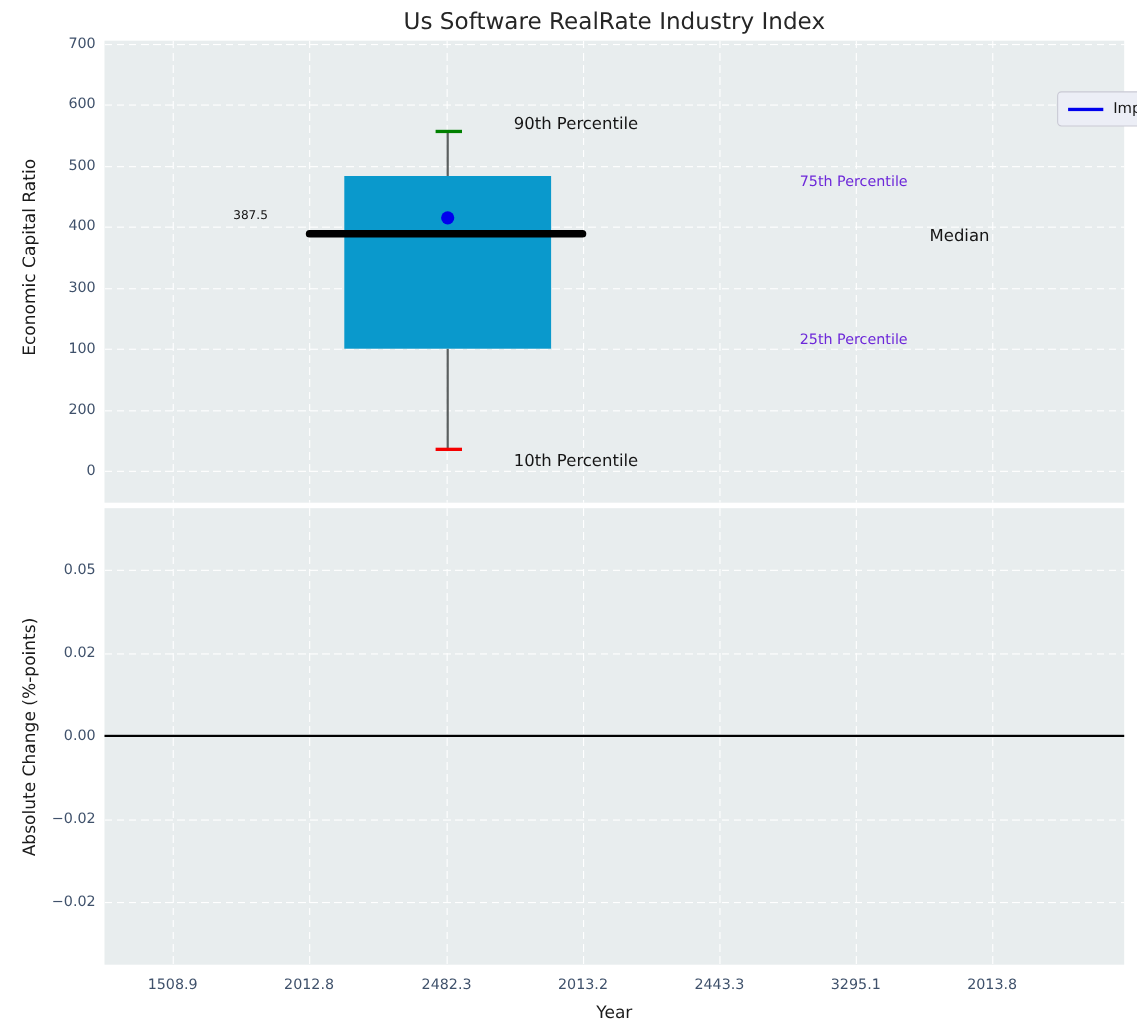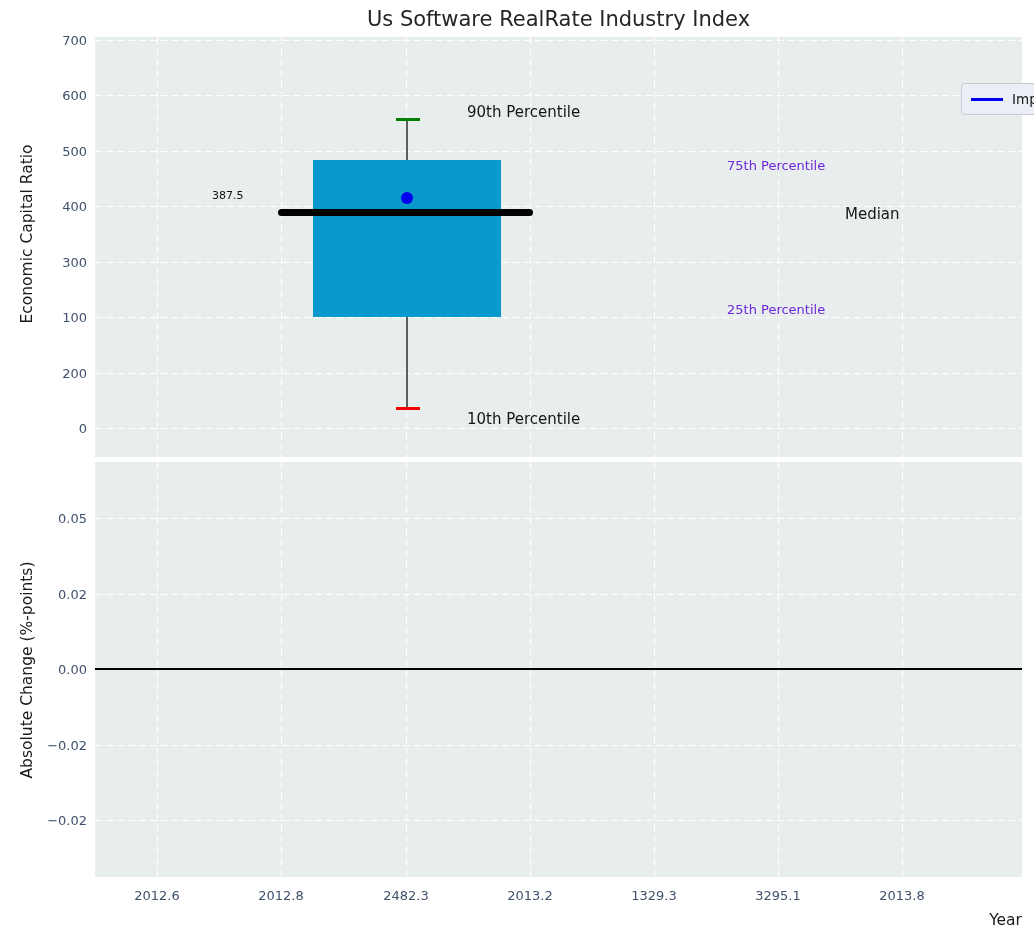--- a/index.html
+++ b/index.html
@@ -115,25 +115,25 @@
   <span class="ytick" style="top:317px">100</span>
   <span class="ytick" style="top:373px">200</span>
   <span class="ytick" style="top:428px">0</span>
 
   <span class="ytick" style="top:518px">0.05</span>
   <span class="ytick" style="top:593.5px">0.02</span>
   <span class="ytick" style="top:669px">0.00</span>
   <span class="ytick" style="top:744.5px">−0.02</span>
   <span class="ytick" style="top:820px">−0.02</span>
 
-  <span class="xtick" style="left:157px">2012.6</span>
+  <span class="xtick" style="left:157px">1508.9</span>
   <span class="xtick" style="left:281px">2012.8</span>
   <span class="xtick" style="left:406px">2482.3</span>
   <span class="xtick" style="left:530px">2013.2</span>
-  <span class="xtick" style="left:654px">1329.3</span>
+  <span class="xtick" style="left:654px">2443.3</span>
   <span class="xtick" style="left:778px">3295.1</span>
   <span class="xtick" style="left:902px">2013.8</span>
 
   <div class="axis-label ylabel" style="left:27px;top:234px">Economic Capital Ratio</div>
   <div class="axis-label ylabel" style="left:27px;top:670px">Absolute Change (%-points)</div>
-  <div class="axis-label" style="left:95px;top:911px;width:927px;text-align:right">Year</div>
+  <div class="axis-label" style="left:95px;top:911px;width:927px;text-align:center">Year</div>
 
 </div>
 
 </body></html>

